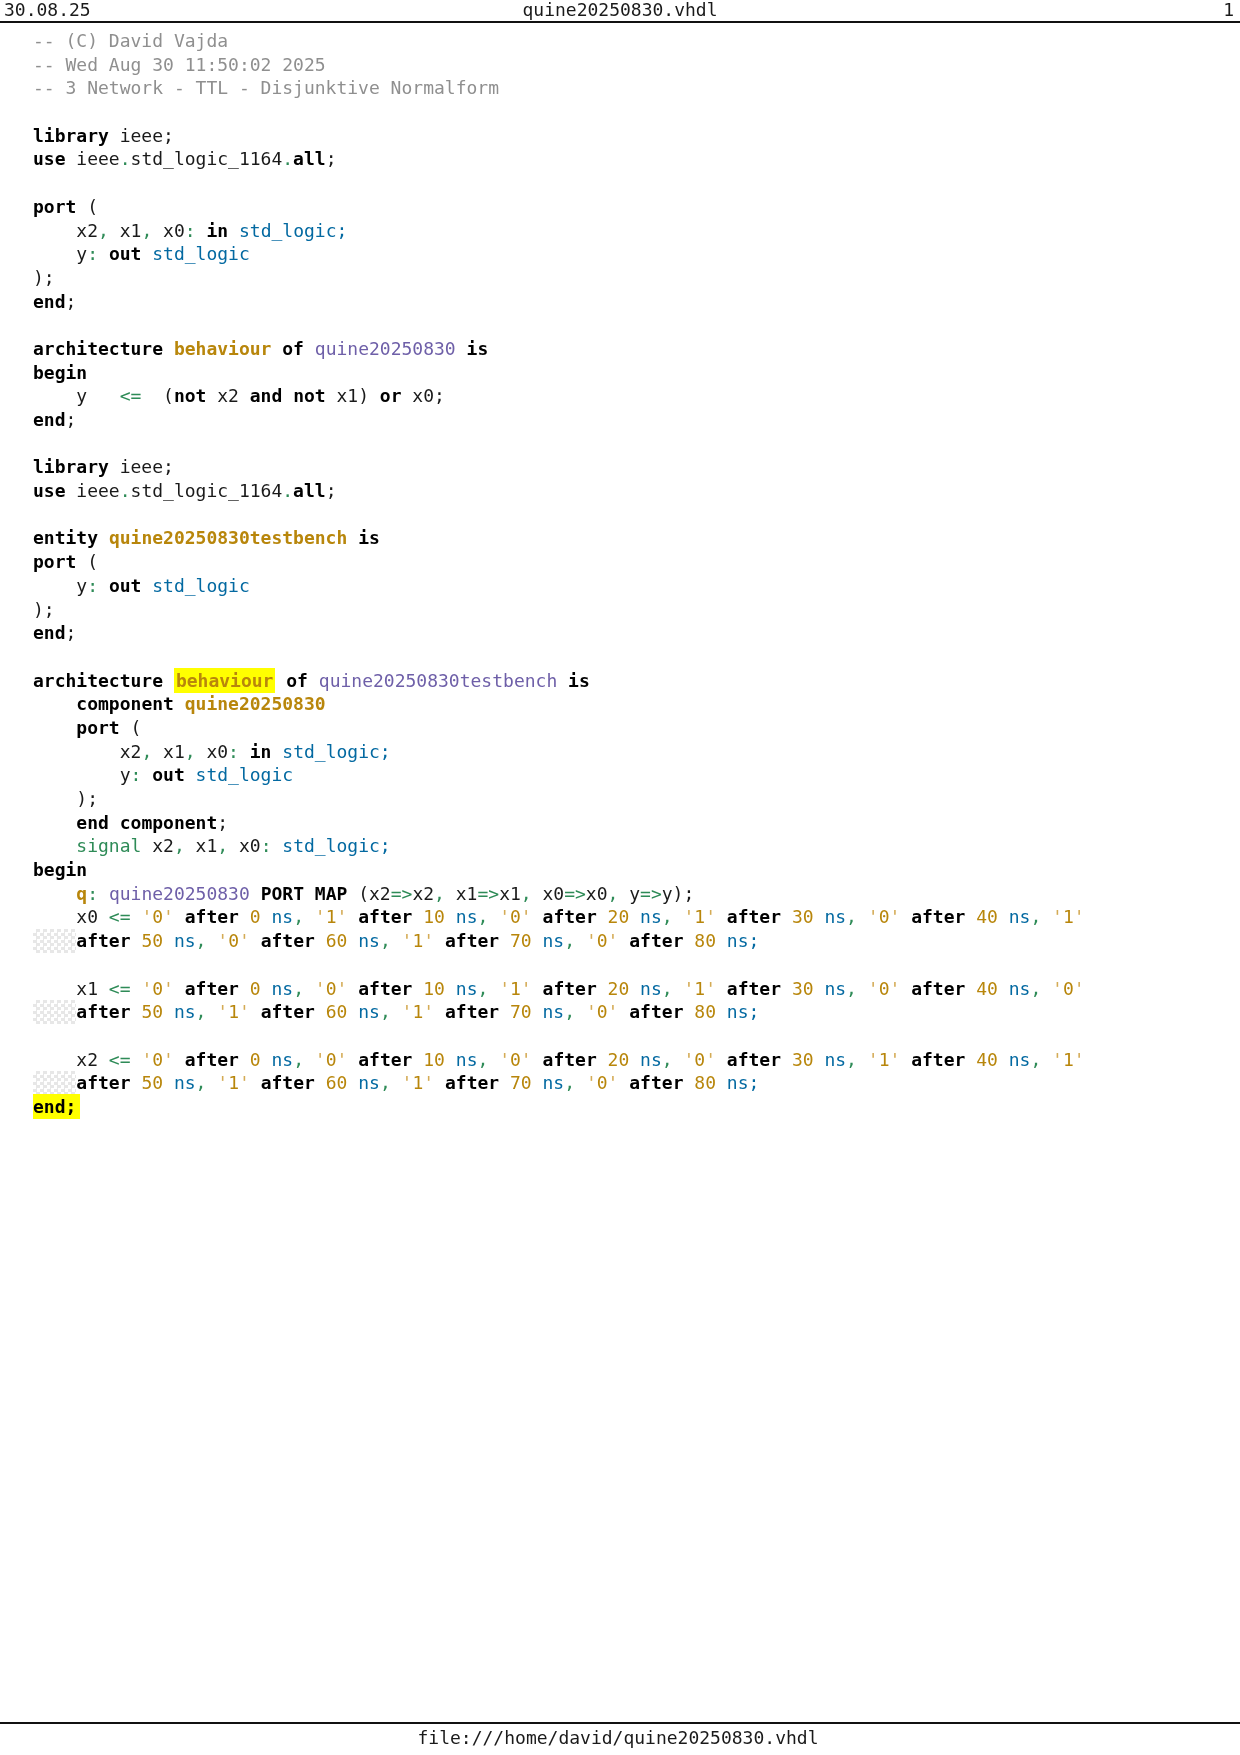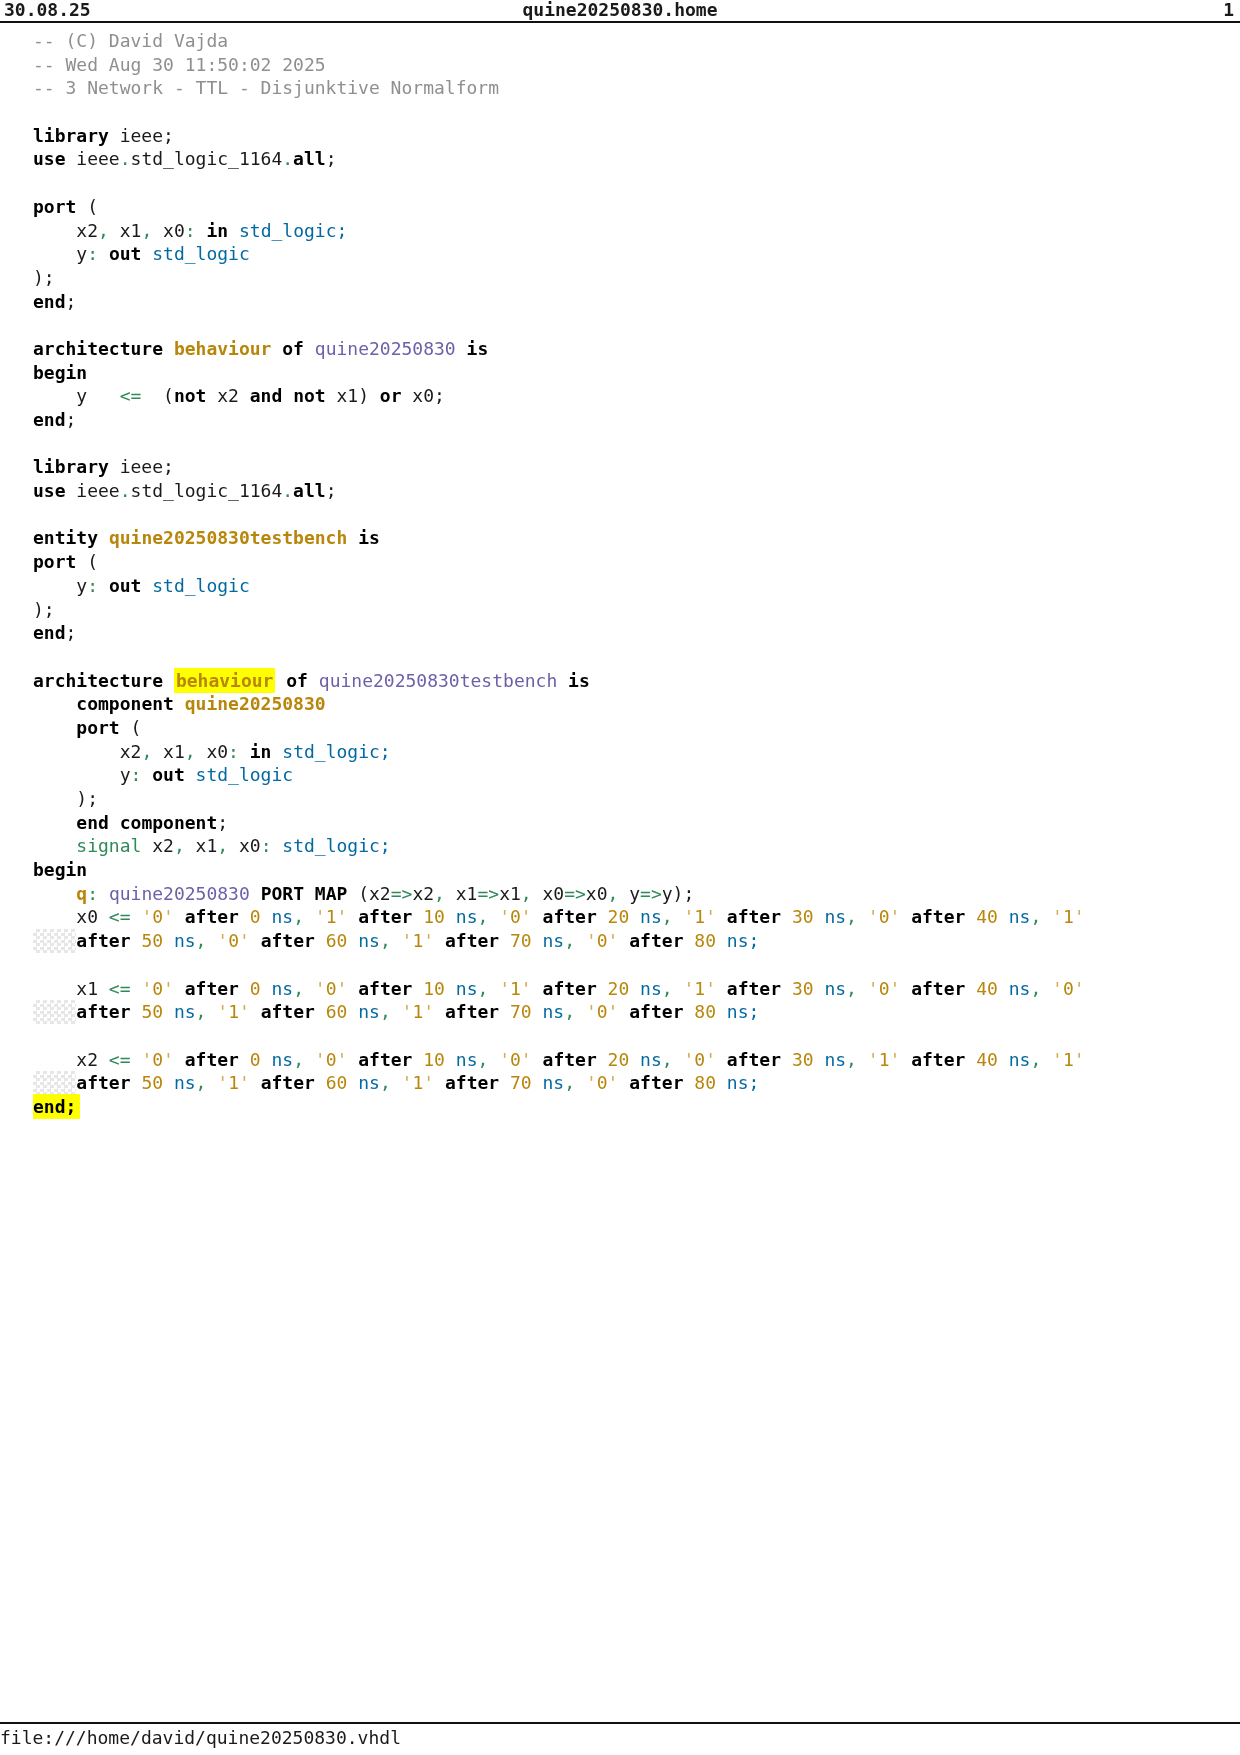--- a/index.html
+++ b/index.html
@@ -1,29 +1,29 @@
 <!DOCTYPE html>
 <html><head>
 <meta charset="utf-8">
 <style>
   html,body{margin:0;padding:0;background:#fff;}
   body{width:1240px;height:1755px;position:relative;overflow:hidden;
        font-family:"DejaVu Sans Mono",monospace;color:#1a1a1a;}
 
   
   .page-header{position:absolute;top:0;left:0;right:0;height:21px;
-    border-bottom:2px solid #111;font-size:18px;font-weight:bold;line-height:20px;
+    border-bottom:2px solid #111;font-size:18px;font-weight:normal;line-height:20px;
     padding:0 6px 0 4px;}
   .page-header .h-left{position:absolute;left:4px;top:0;}
   .page-header .h-center{position:absolute;left:50%;top:0;transform:translateX(-50%);}
   .page-header .h-right{position:absolute;right:6px;top:0;}
 
   
   .page-footer{position:absolute;top:1722px;left:0;right:0;
-    border-top:2px solid #111;text-align:left;font-size:18px;line-height:22px;
+    border-top:2px solid #111;text-align:center;font-size:18px;line-height:22px;
     padding:3px 4px 0 0;}
 
   
   .code{position:absolute;top:29px;left:4px;right:0;font-size:18px;}
   .line{height:23.7px;line-height:23.7px;white-space:pre;margin-left:29px;}
   .wrappad{display:inline-block;width:4ch;height:23.7px;vertical-align:top;
     background:conic-gradient(#e7e7e7 25%,#ffffff 0 50%,#e7e7e7 0 75%,#ffffff 0) 0 0/7px 7px;}
 
   .t-cm{color:#8f8f8f;}
   .t-kw{color:#000;font-weight:bold;}
@@ -36,21 +36,21 @@
   .t-qt{color:#d4ab55;}
   .t-ch{color:#b8860b;}
   .t-hldef{color:#b8860b;font-weight:bold;background:#ffff00;padding:2px 2px;}
   .t-hlkw{color:#000;font-weight:bold;background:#ffff00;padding:2px 4px 2px 0;}
 </style>
 </head>
 <body>
 
 <div class="page-header">
   <span class="h-left">30.08.25</span>
-  <span class="h-center">quine20250830.home</span>
+  <span class="h-center">quine20250830.vhdl</span>
   <span class="h-right">1</span>
 </div>
 
 <div class="code">
     <div class="line"><span class="t-cm">-- (C) David Vajda</span></div>
     <div class="line"><span class="t-cm">-- Wed Aug 30 11:50:02 2025</span></div>
     <div class="line"><span class="t-cm">-- 3 Network - TTL - Disjunktive Normalform</span></div>
     <div class="line"></div>
     <div class="line"><span class="t-kw">library</span><span class="t-tx"> ieee;</span></div>
     <div class="line"><span class="t-kw">use</span><span class="t-tx"> ieee</span><span class="t-op">.</span><span class="t-tx">std_logic_1164</span><span class="t-op">.</span><span class="t-kw">all</span><span class="t-tx">;</span></div>

